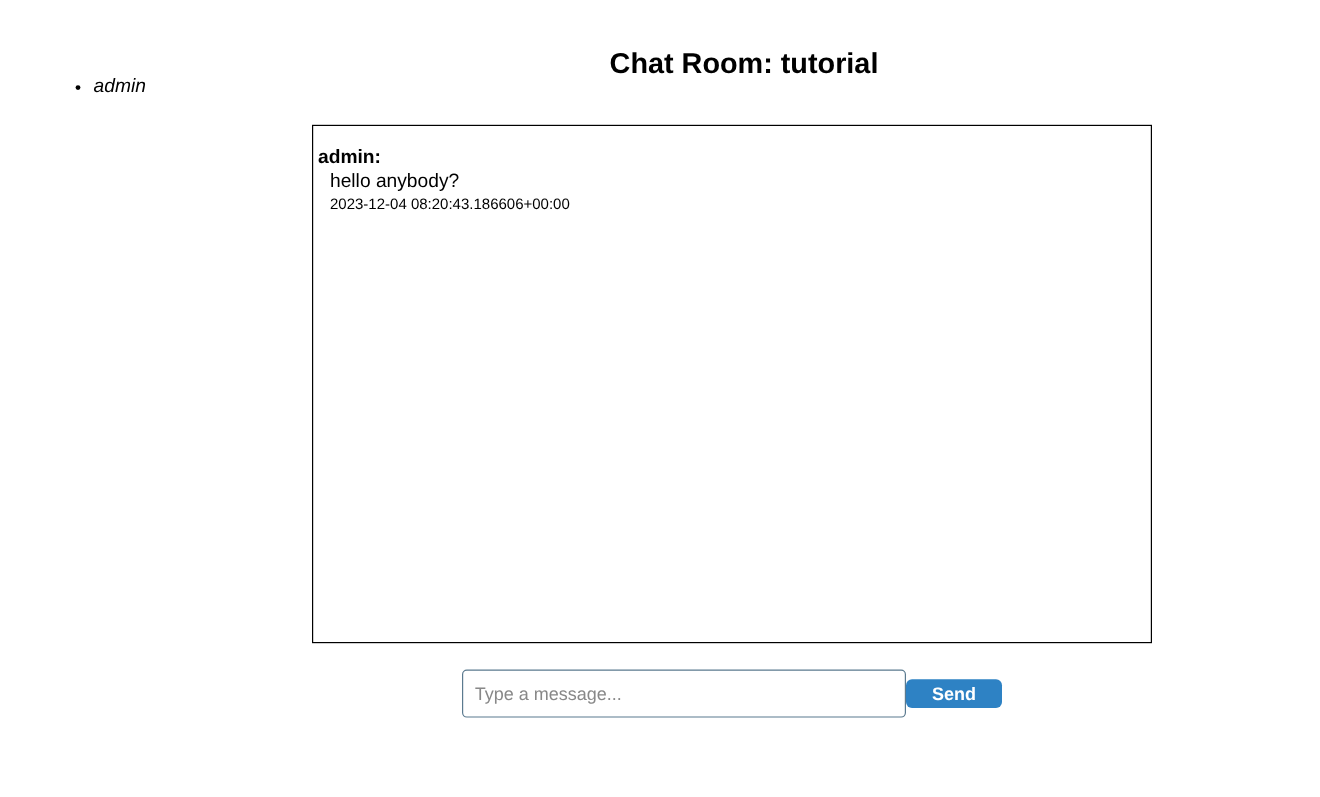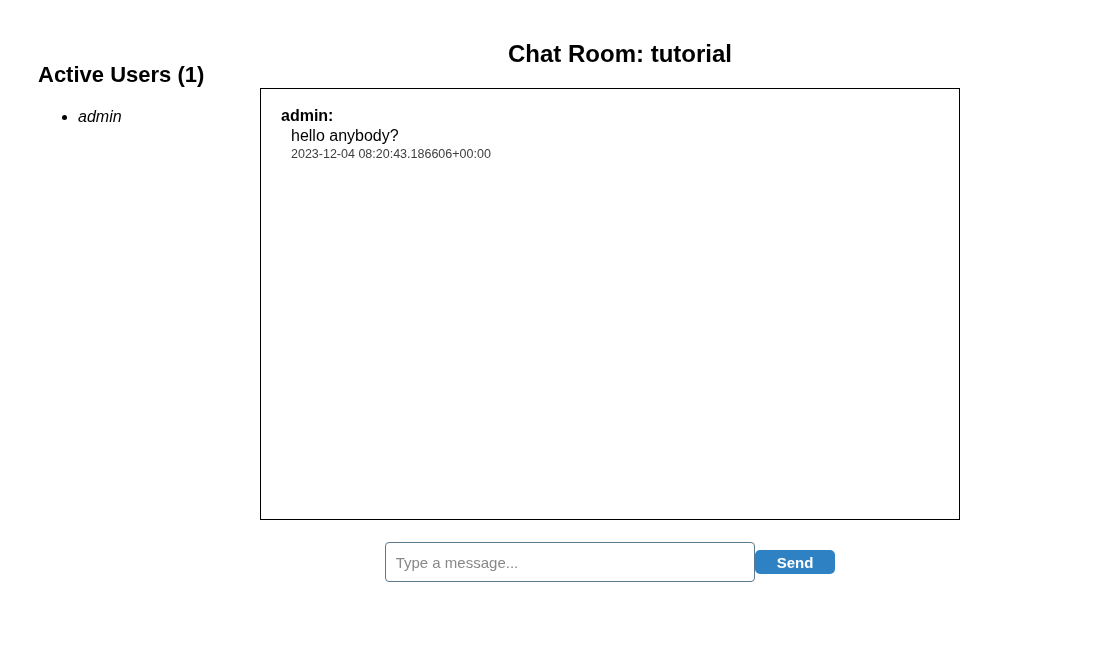--- a/index.html
+++ b/index.html
@@ -48,41 +48,42 @@
       font-size: 24px;
       font-weight: 800;
       text-align: center;
       margin-bottom: 20px;
     }
     .chat-window {
       width: 700px;
       height: 432px;
       border: 1.5px solid #000;
       background: #fff;
-      padding: 18px 20px;
+      padding: 18px 4px;
       overflow-y: auto;
       text-align: left;
+      margin-top: 16px;
     }
     .message {
       margin-bottom: 12px;
     }
     .message-author {
       font-weight: 700;
       font-size: 16px;
     }
     .message-text {
       font-size: 16px;
       padding-left: 10px;
       margin-top: 2px;
     }
     .message-time {
       font-size: 12.5px;
       padding-left: 10px;
       margin-top: 2px;
-      color: #404040;
+      color: #000000;
     }
     .composer {
       margin-top: 22px;
       display: flex;
       justify-content: center;
       align-items: center;
       width: 700px;
     }
     .message-input {
       width: 370px;
@@ -107,21 +108,20 @@
       font-size: 15px;
       font-weight: 600;
       cursor: pointer;
     }
   </style>
 </head>
 <body>
 
 <div class="container">
   <aside class="sidebar">
-    <h2 class="sidebar-title">Active Users (1)</h2>
     <ul class="user-list">
       <li>
         <span>admin</span>
       </li>
     </ul>
   </aside>
 
   <main class="main">
     <h1 class="room-title">Chat Room: tutorial</h1>
 

